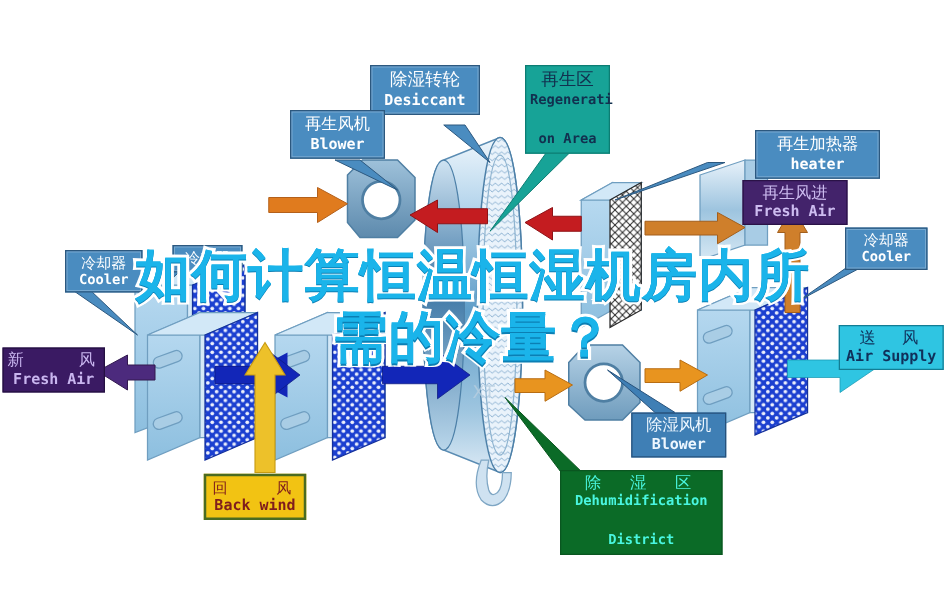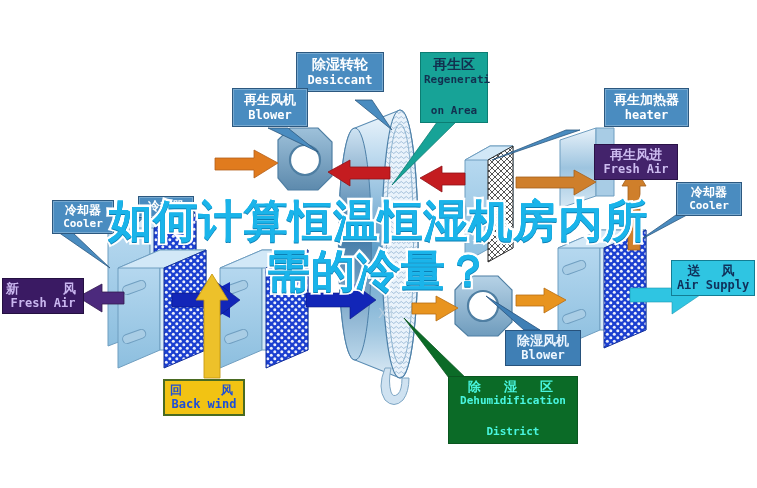--- a/index.html
+++ b/index.html
@@ -19,21 +19,21 @@
     box-sizing:border-box;
     text-align:center;
     line-height:1.05;
     white-space:nowrap;
     letter-spacing:0px;
     z-index:40;
   }
   .lbl .cn{
     display:block;
     font-family:"DejaVu Sans", sans-serif;
-    font-weight:bold;
+    font-weight:normal;
   }
   .lbl .en{
     display:block;
     font-family:"DejaVu Sans Mono","Liberation Mono",monospace;
     font-weight:bold;
     margin-top:20px;
   }
 
   
   .lbl.blue{
@@ -79,21 +79,21 @@
   
   .lbl.cyan{
     background:#2fc5e2;
     border:1px solid #127d94;
     color:#10305a;
   }
   
   .lbl.yellow{
     background:#f2c313;
     border:2px solid #4a6b22;
-    color:#1d4ed8;
+    color:#7f1d1d;
   }
 
   
   #headline{
     position:absolute;
     left:0;top:196px;
     width:757px;
     text-align:center;
     z-index:90;
     font-family:"DejaVu Sans", sans-serif;
@@ -349,21 +349,21 @@
   <span class="cn" style="font-size:13px;">再生风机</span>
   <span class="en" style="font-size:12px;margin-top:2px;">Blower</span>
 </div>
 
 <div class="lbl teal" style="left:420px;top:52px;width:68px;padding:4px 3px 5px;">
   <span class="cn" style="font-size:14px;">再生区</span>
   <span class="en" style="font-size:11px;margin-top:2px;">Regenerati</span>
   <span class="en" style="font-size:11px;">on Area</span>
 </div>
 
-<div class="lbl blue" style="left:604px;top:88px;width:85px;padding:4px 4px 5px;">
+<div class="lbl blue" style="left:604px;top:104px;width:100px;padding:4px 4px 5px;">
   <span class="cn" style="font-size:13px;">再生加热器</span>
   <span class="en" style="font-size:12px;margin-top:2px;">heater</span>
 </div>
 
 <div class="lbl purple2" style="left:594px;top:144px;width:84px;padding:3px 4px 4px;">
   <span class="cn" style="font-size:13px;">再生风进</span>
   <span class="en" style="font-size:12px;margin-top:1px;">Fresh Air</span>
 </div>
 
 

